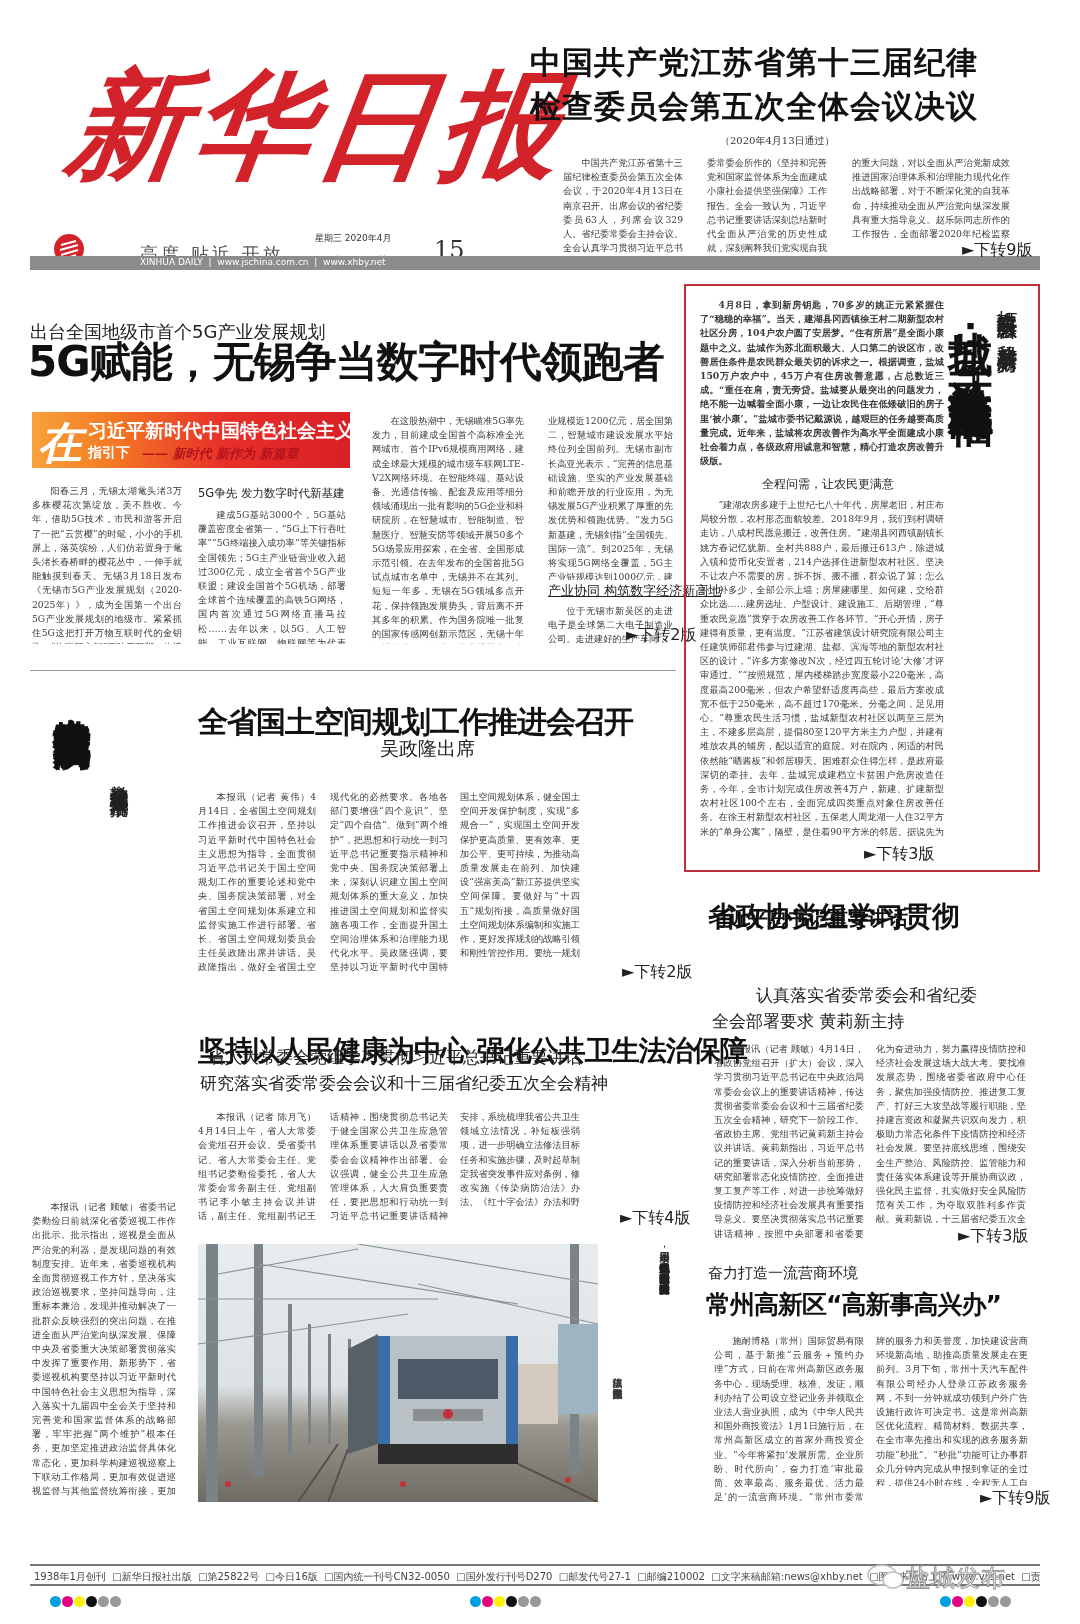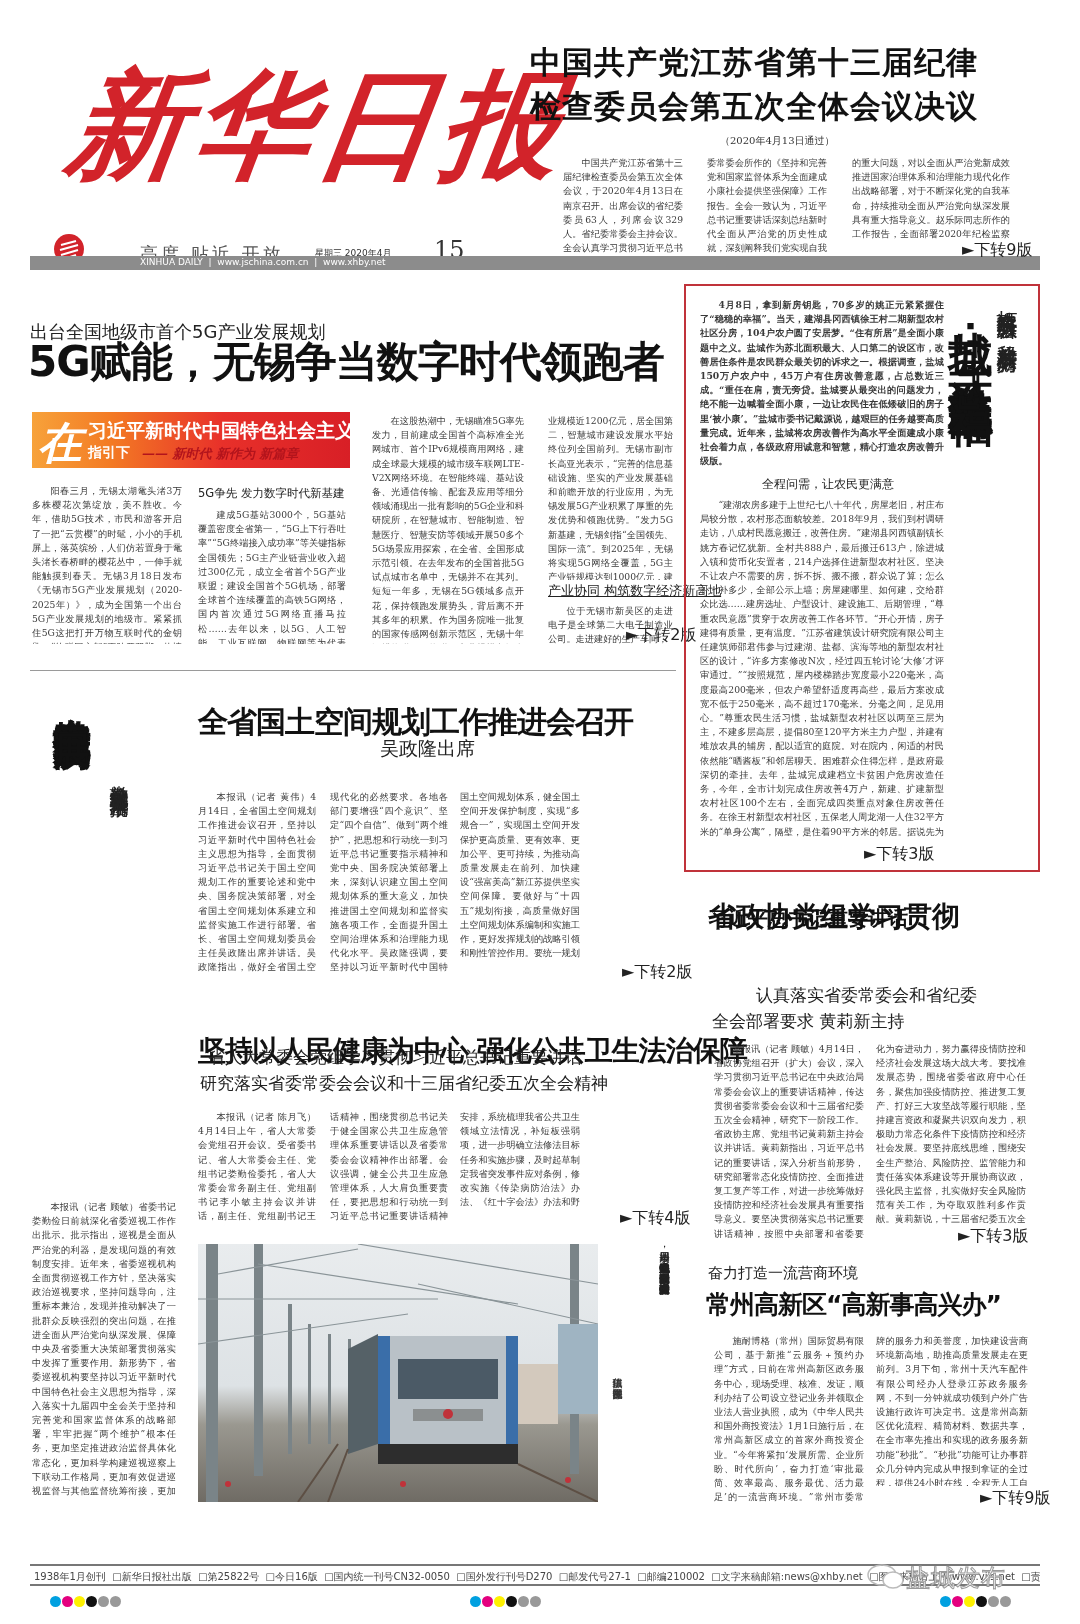--- a/index.html
+++ b/index.html
@@ -24,21 +24,21 @@
     <svg width="30" height="30" viewBox="0 0 30 30">
         <g stroke="#fff" stroke-width="2">
           <line x1="7" y1="11" x2="22" y2="7"></line>
           <line x1="6" y1="16" x2="24" y2="11"></line>
           <line x1="7" y1="21" x2="24" y2="16"></line>
           <line x1="10" y1="25" x2="22" y2="21"></line>
         </g>
       </svg>
   </div>
   <div class="abs" style="left:110px;top:222px;font-size:18px;color:#555;letter-spacing:3px;white-space:nowrap;">高度 贴近 开放</div>
-  <div class="abs" style="left:285px;top:227px;font-size:9px;color:#333;white-space:nowrap;">星期三 2020年4月</div>
+  <div class="abs" style="left:285px;top:212px;font-size:9px;color:#333;white-space:nowrap;">星期三 2020年4月</div>
   <div class="abs" style="left:285px;top:234px;font-size:9px;color:#333;white-space:nowrap;">农历庚子年三月廿三</div>
   <div class="abs" style="left:404px;top:216px;font-family:'DejaVu Serif',serif;font-size:24px;color:#333;">15</div>
 </div>
 <div class="abs" style="left:30px;top:256px;width:1010px;height:14px;background:#8c8c8c;">
   <div style="position:absolute;left:110px;top:1px;font-size:9px;color:#fff;white-space:pre;">XINHUA DAILY  |  www.jschina.com.cn  |  www.xhby.net</div>
 </div>
 
 <div class="abs" style="left:530px;top:42px;font-size:31px;font-weight:bold;color:#111;white-space:nowrap;letter-spacing:1px;">中国共产党江苏省第十三届纪律</div>
 <div class="abs" style="left:530px;top:86px;font-size:31px;font-weight:bold;color:#111;white-space:nowrap;letter-spacing:1px;">检查委员会第五次全体会议决议</div>
 <div class="abs" style="left:720px;top:134px;font-family:'DejaVu Serif',serif;font-size:10px;color:#333;white-space:nowrap;">（2020年4月13日通过）</div>

